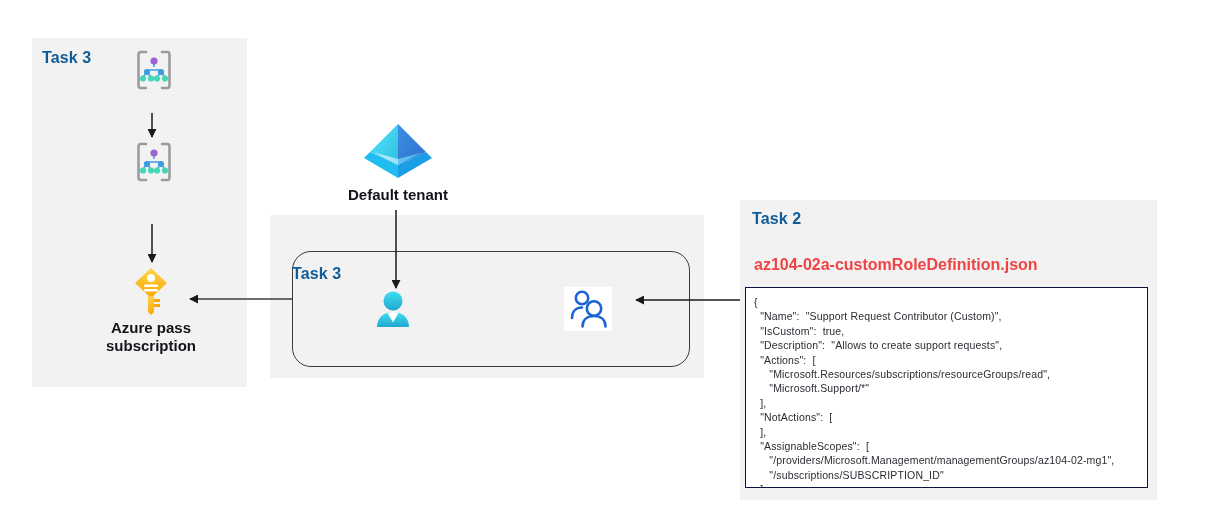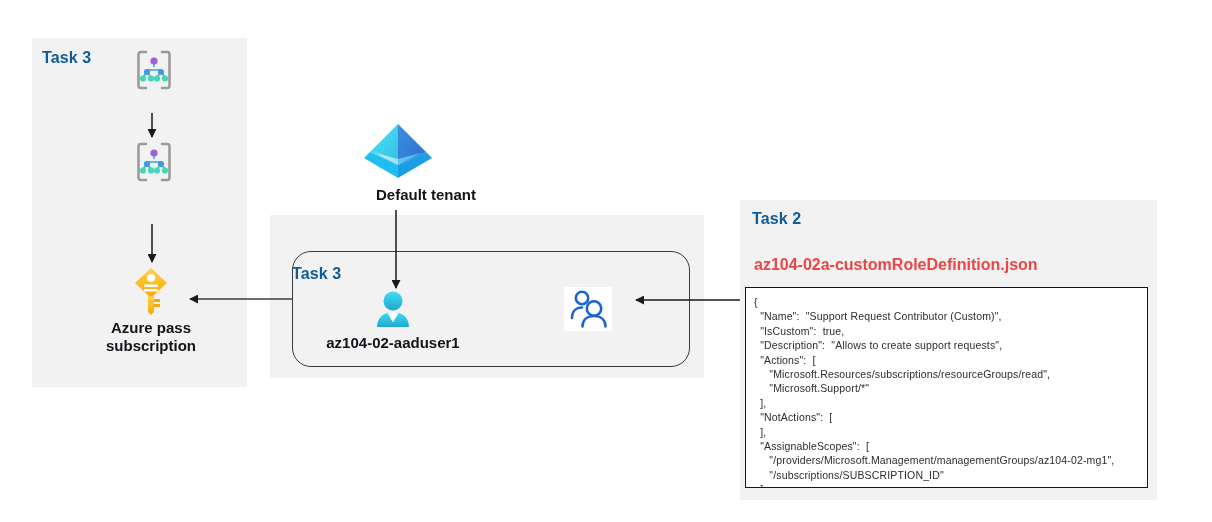--- a/index.html
+++ b/index.html
@@ -59,21 +59,21 @@
   .icon-wrap {
     display: flex;
     align-items: center;
     justify-content: center;
   }
 
   
   #node-tenant-root-group { left: 66px;  top: 48px;  width: 176px; }
   #node-mg1              { left: 66px;  top: 140px; width: 176px; }
   #node-azure-pass       { left: 56px;  top: 265px; width: 190px; }
-  #node-default-tenant   { left: 320px; top: 118px; width: 156px; text-align: right; }
+  #node-default-tenant   { left: 320px; top: 118px; width: 156px; }
   #node-aaduser1         { left: 310px; top: 288px; width: 166px; }
   #node-customrole       { left: 500px; top: 285px; width: 176px; }
 
   
   #task3-group-box {
     position: absolute;
     left: 292px;
     top: 251px;
     width: 396px;
     height: 114px;
@@ -257,21 +257,20 @@
           <linearGradient id="uGrad" x1="0" y1="0" x2="0" y2="1">
             <stop offset="0" stop-color="#41dcf5"></stop>
             <stop offset="1" stop-color="#21a8ce"></stop>
           </linearGradient>
         </defs>
         <circle cx="21" cy="13" r="9.5" fill="url(#uGrad)"></circle>
         <path d="M21 24 C11 24 5 30.5 5 39 L37 39 C37 30.5 31 24 21 24 Z" fill="url(#uGrad)"></path>
         <path d="M15.5 25 L21 34.5 L26.5 25 C24.8 24.3 23 24 21 24 C19 24 17.2 24.3 15.5 25 Z" fill="#ffffff"></path>
       </svg>
     </div>
-    <div class="caption">az104-02-aaduser1</div>
   </div>
 
   <div class="node" id="node-customrole">
     <div class="icon-wrap">
       <svg width="56" height="48" viewBox="0 0 56 48">
         <rect x="4" y="2" width="48" height="44" fill="#ffffff"></rect>
         <g fill="none" stroke="#1b63d4" stroke-width="2.6" stroke-linecap="round">
           <circle cx="22" cy="13" r="6.2"></circle>
           <path d="M12 33 C12 26 16.5 22.5 22 22.5"></path>
           <circle cx="34" cy="23.5" r="7.2"></circle>

